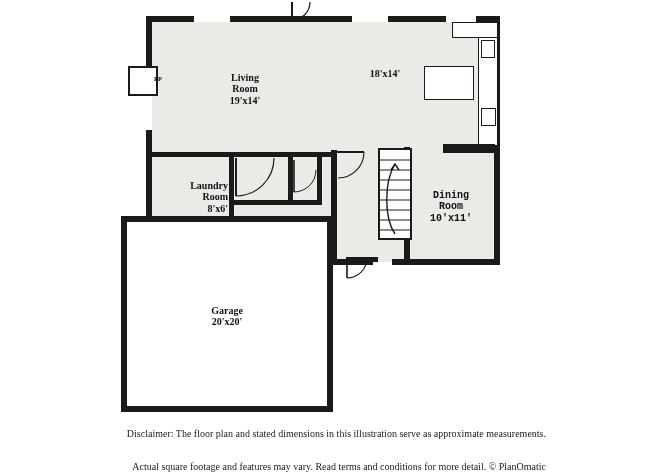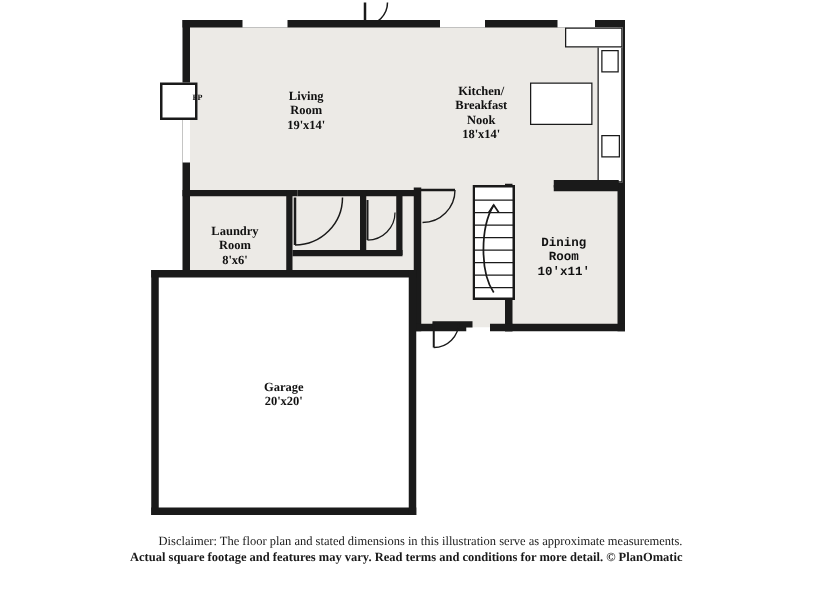--- a/index.html
+++ b/index.html
@@ -222,40 +222,37 @@
     </svg>
   </div>
 
   <div class="label" style="left:200px; top:60px; width:90px;">
     <span>Living
 Room</span>
     <span class="dim">19'x14'</span>
   </div>
 
   <div class="label" style="left:340px; top:56px; width:90px;">
-    <span>Kitchen/
-Breakfast
-Nook</span>
     <span class="dim">18'x14'</span>
   </div>
 
-  <div class="label" style="left:148px; top:168px; width:80px;">
+  <div class="label" style="left:148px; top:168px; width:80px;text-align:right;">
     <span>Laundry
 Room</span>
     <span class="dim">8'x6'</span>
   </div>
 
   <div class="label" style="left:411px; top:178px; width:80px;font-family:Liberation Mono, monospace;">
     <span>Dining
 Room</span>
     <span class="dim">10'x11'</span>
   </div>
 
 
   <div class="label" style="left:187px; top:293px; width:80px;">
     <span>Garage</span>
     <span class="dim">20'x20'</span>
   </div>
 
 </div>
 
 <div class="disclaimer" style="top:427px;">Disclaimer: The floor plan and stated dimensions in this illustration serve as approximate measurements.</div>
-<div class="disclaimer" style="top:440px;font-weight:bold;">Actual square footage and features may vary. Read terms and conditions for more detail. © PlanOmatic</div>
+<div class="disclaimer" style="top:460px;">Actual square footage and features may vary. Read terms and conditions for more detail. © PlanOmatic</div>
 
 </body></html>

